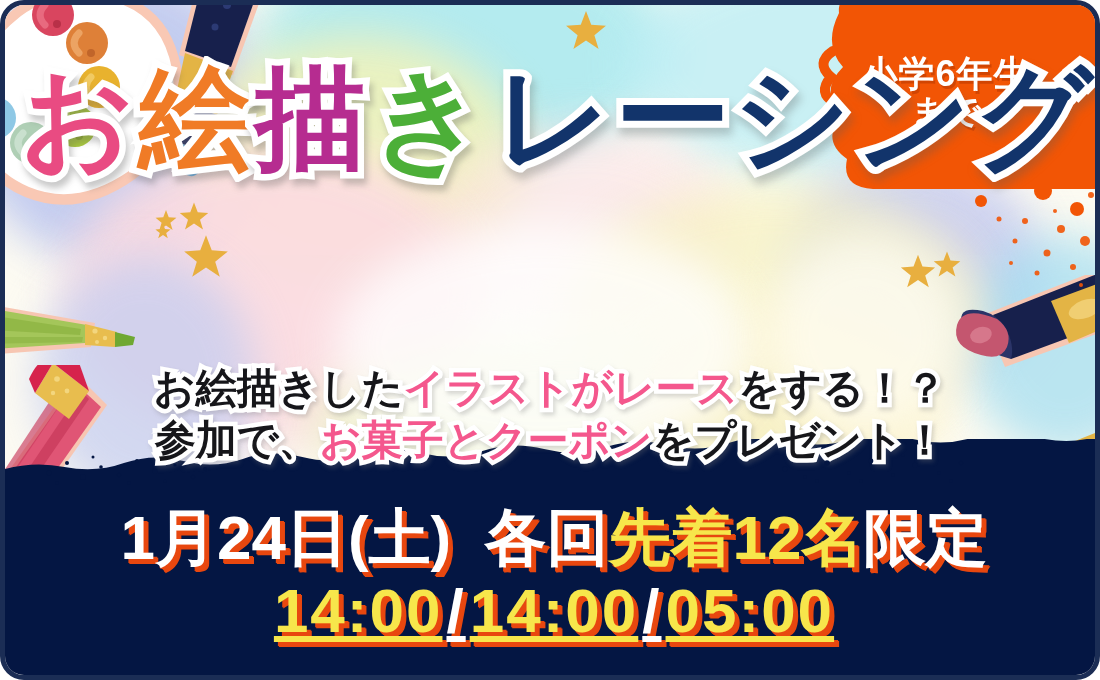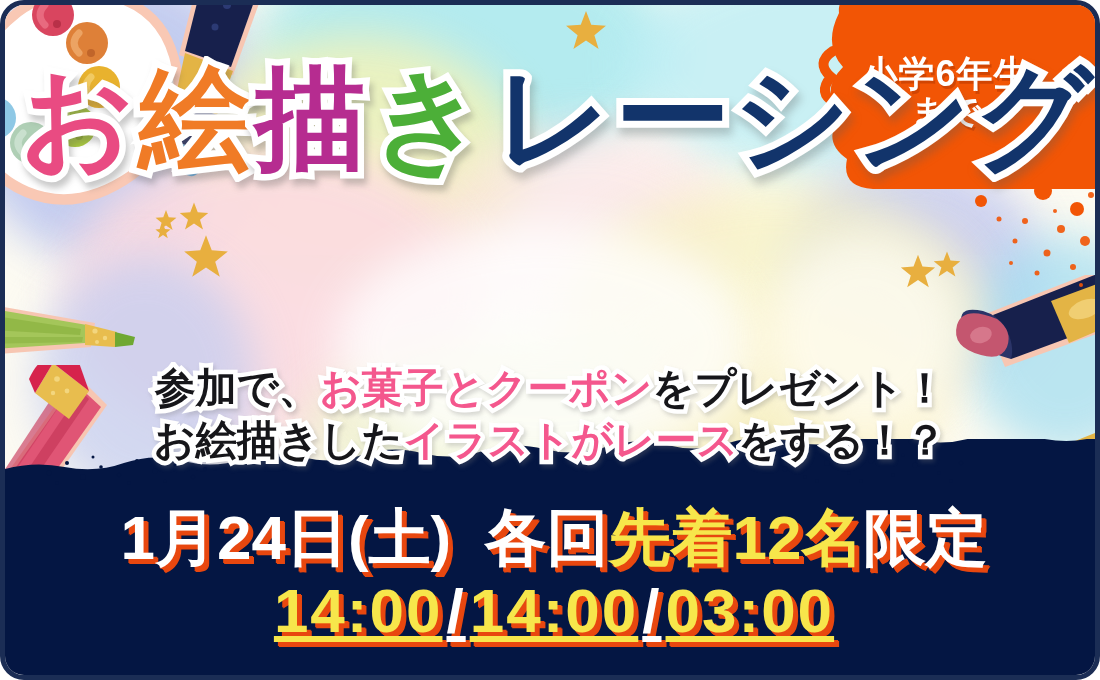--- a/index.html
+++ b/index.html
@@ -390,24 +390,24 @@
 
   <div class="title-wrap">
     <div class="title-1">
       <span class="t-pink">お</span><span class="t-orange">絵</span><span class="t-purple">描</span><span class="t-green">き</span>
     </div>
     <div class="title-2">レーシング</div>
   </div>
 
   <div class="subtitle">
     <div class="sub-line">
+      <span class="s-dark">お絵描きした</span><span class="s-pink">イラストがレース</span><span class="s-dark">をする！？</span>
+    </div>
+    <div class="sub-line">
       <span class="s-dark">参加で、</span><span class="s-pink">お菓子とクーポン</span><span class="s-dark">をプレゼント！</span>
-    </div>
-    <div class="sub-line">
-      <span class="s-dark">お絵描きした</span><span class="s-pink">イラストがレース</span><span class="s-dark">をする！？</span>
     </div>
   </div>
 
   <div class="navy">
     <div class="navy-edge">
       <svg viewBox="0 0 1100 44" preserveAspectRatio="none" xmlns="http://www.w3.org/2000/svg">
         <path d="M0 44 L0 30 Q30 22 60 28 Q92 34 120 24 Q150 14 180 22 Q210 30 240 20
                  Q268 10 300 18 Q332 26 360 16 Q392 6 420 14 Q452 22 482 12
                  Q512 2 544 10 Q576 18 606 8 Q638 -2 668 6 Q700 14 730 4
                  Q762 -6 792 2 Q824 10 854 0 Q886 -8 916 0 Q948 8 978 -2
@@ -454,17 +454,17 @@
         <circle cx="176" cy="32" r="1.8"></circle>
       </g>
     </svg>
   </div>
 
   <div class="navy-inner">
     <div class="row-date">
       <span class="d-white">1月24日(土)</span><span class="d-white" style="padding:0 8px;">&nbsp;</span><span class="d-white">各回</span><span class="d-yellow">先着12名</span><span class="d-white">限定</span>
     </div>
     <div class="row-time">
-      <span class="tm-yellow">14:00</span><span class="tm-slash">/</span><span class="tm-yellow">14:00</span><span class="tm-slash">/</span><span class="tm-yellow">03:00</span>
+      <span class="tm-yellow">14:00</span><span class="tm-slash">/</span><span class="tm-yellow">14:00</span><span class="tm-slash">/</span><span class="tm-yellow">05:00</span>
     </div>
   </div>
 
 </div>
 
 </body></html>

